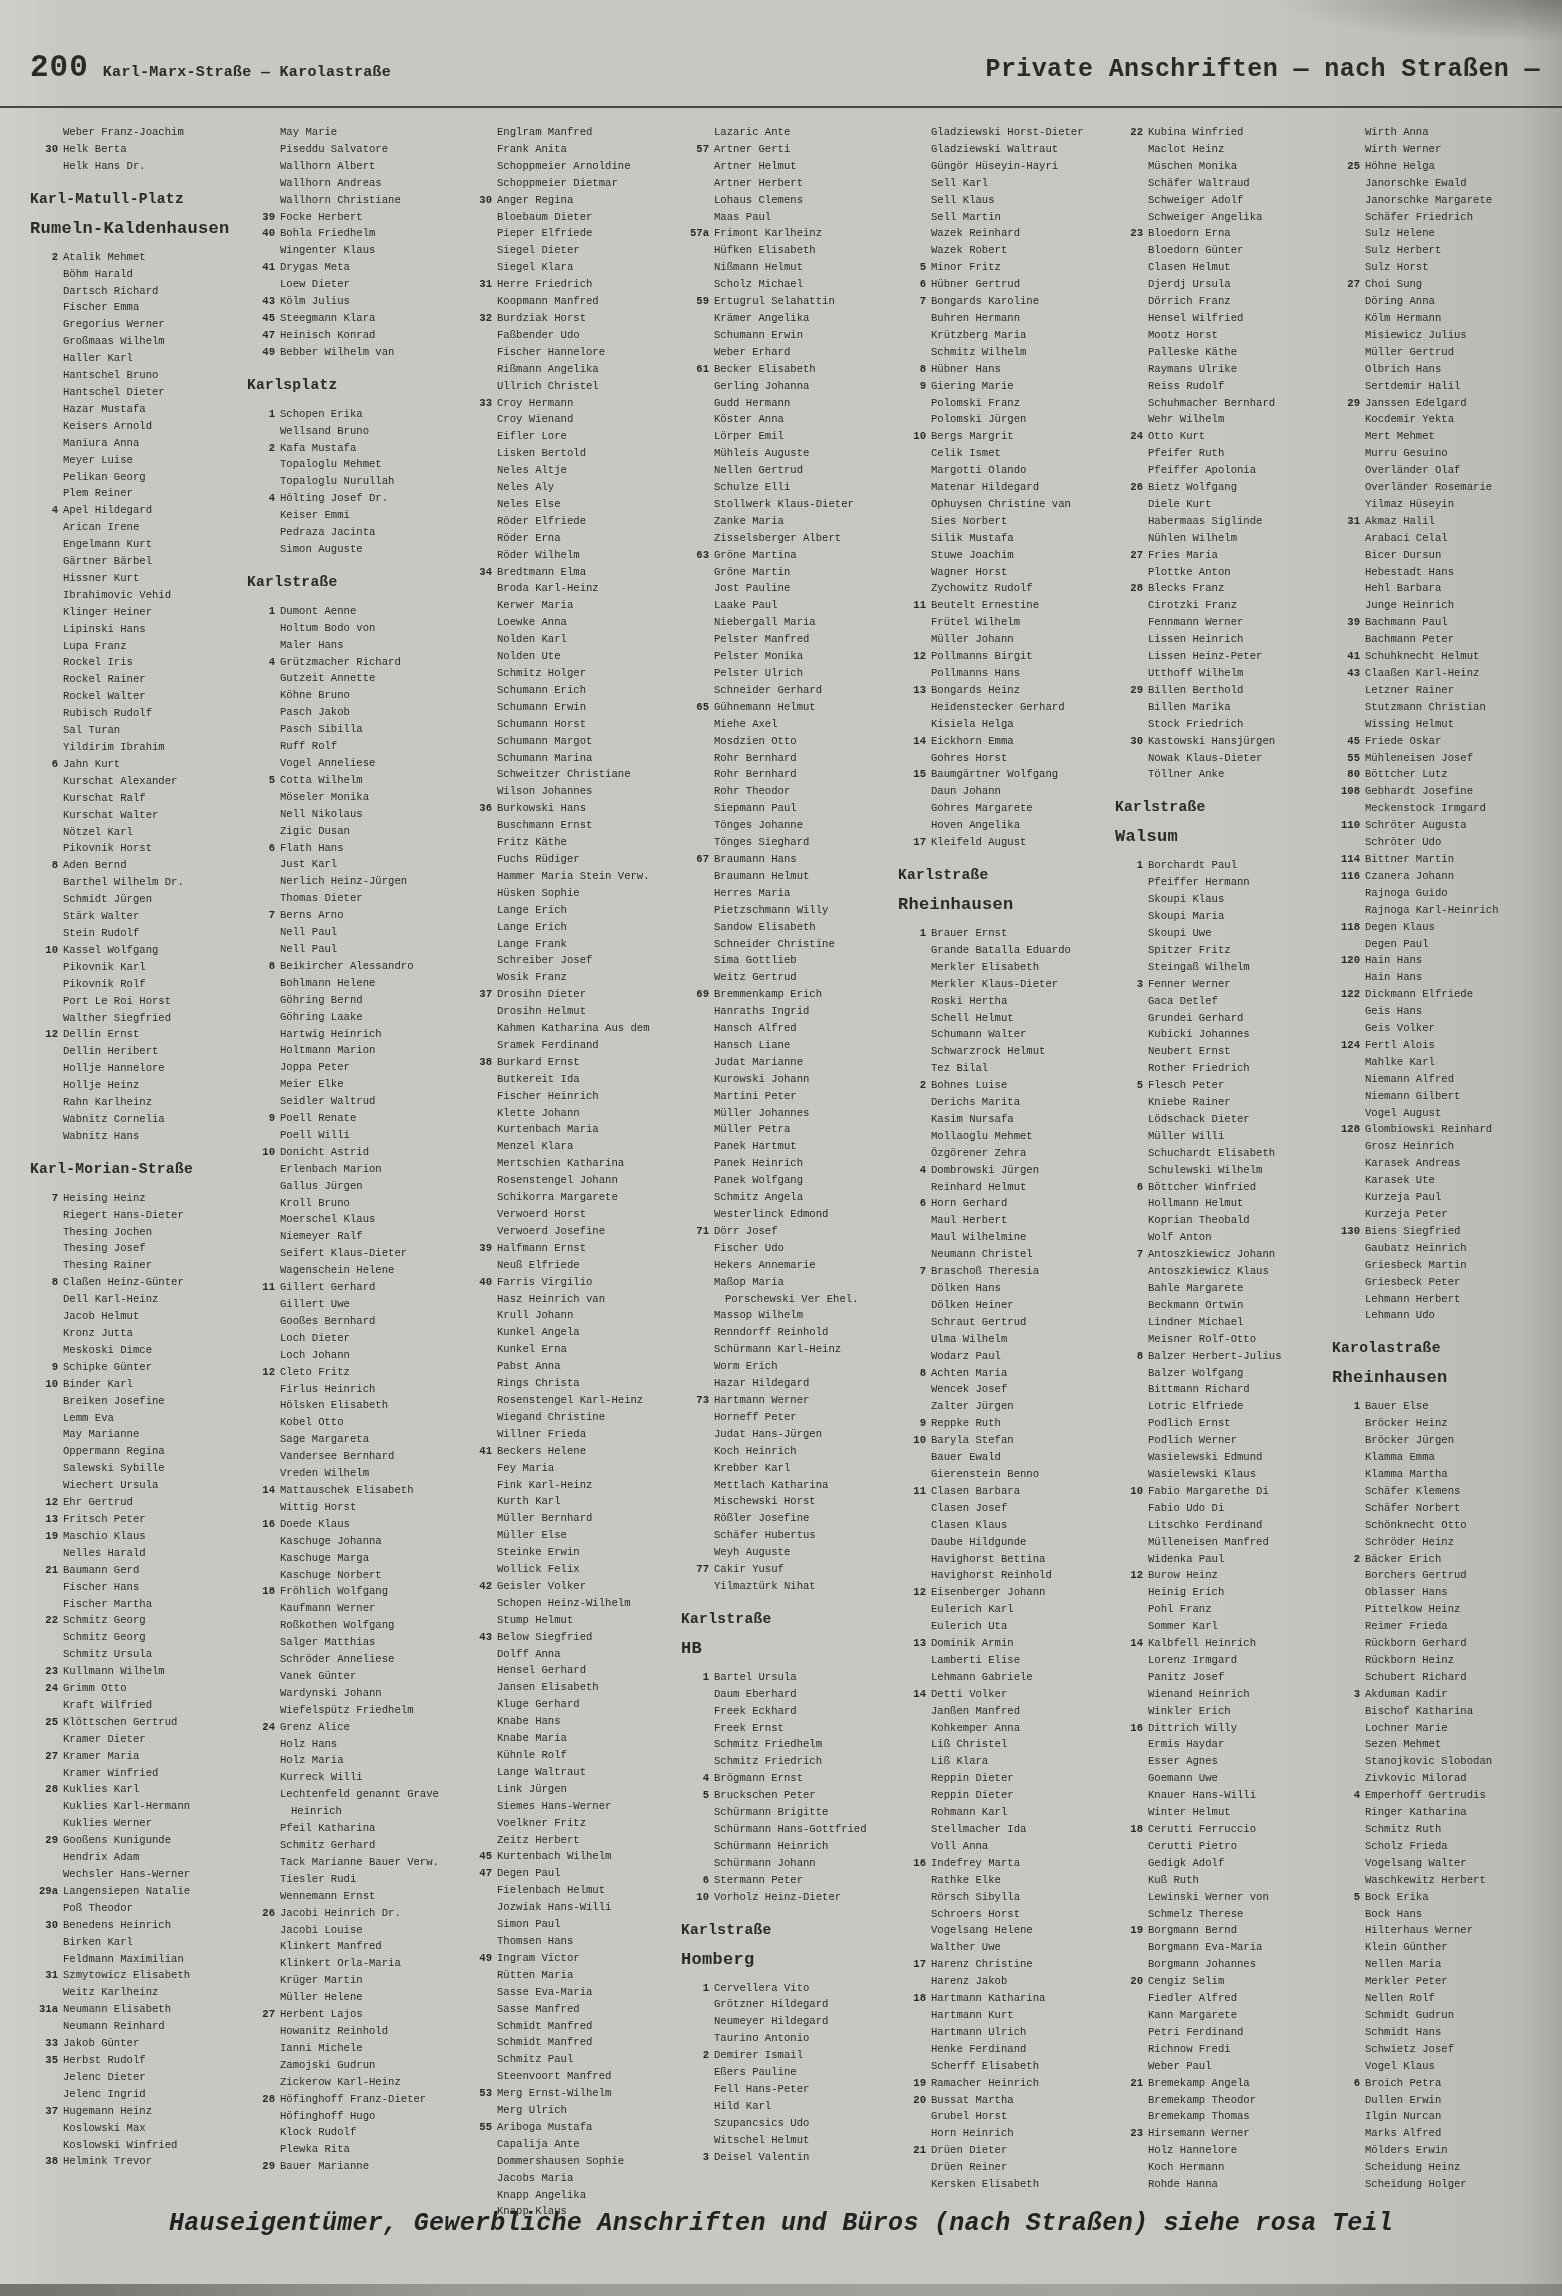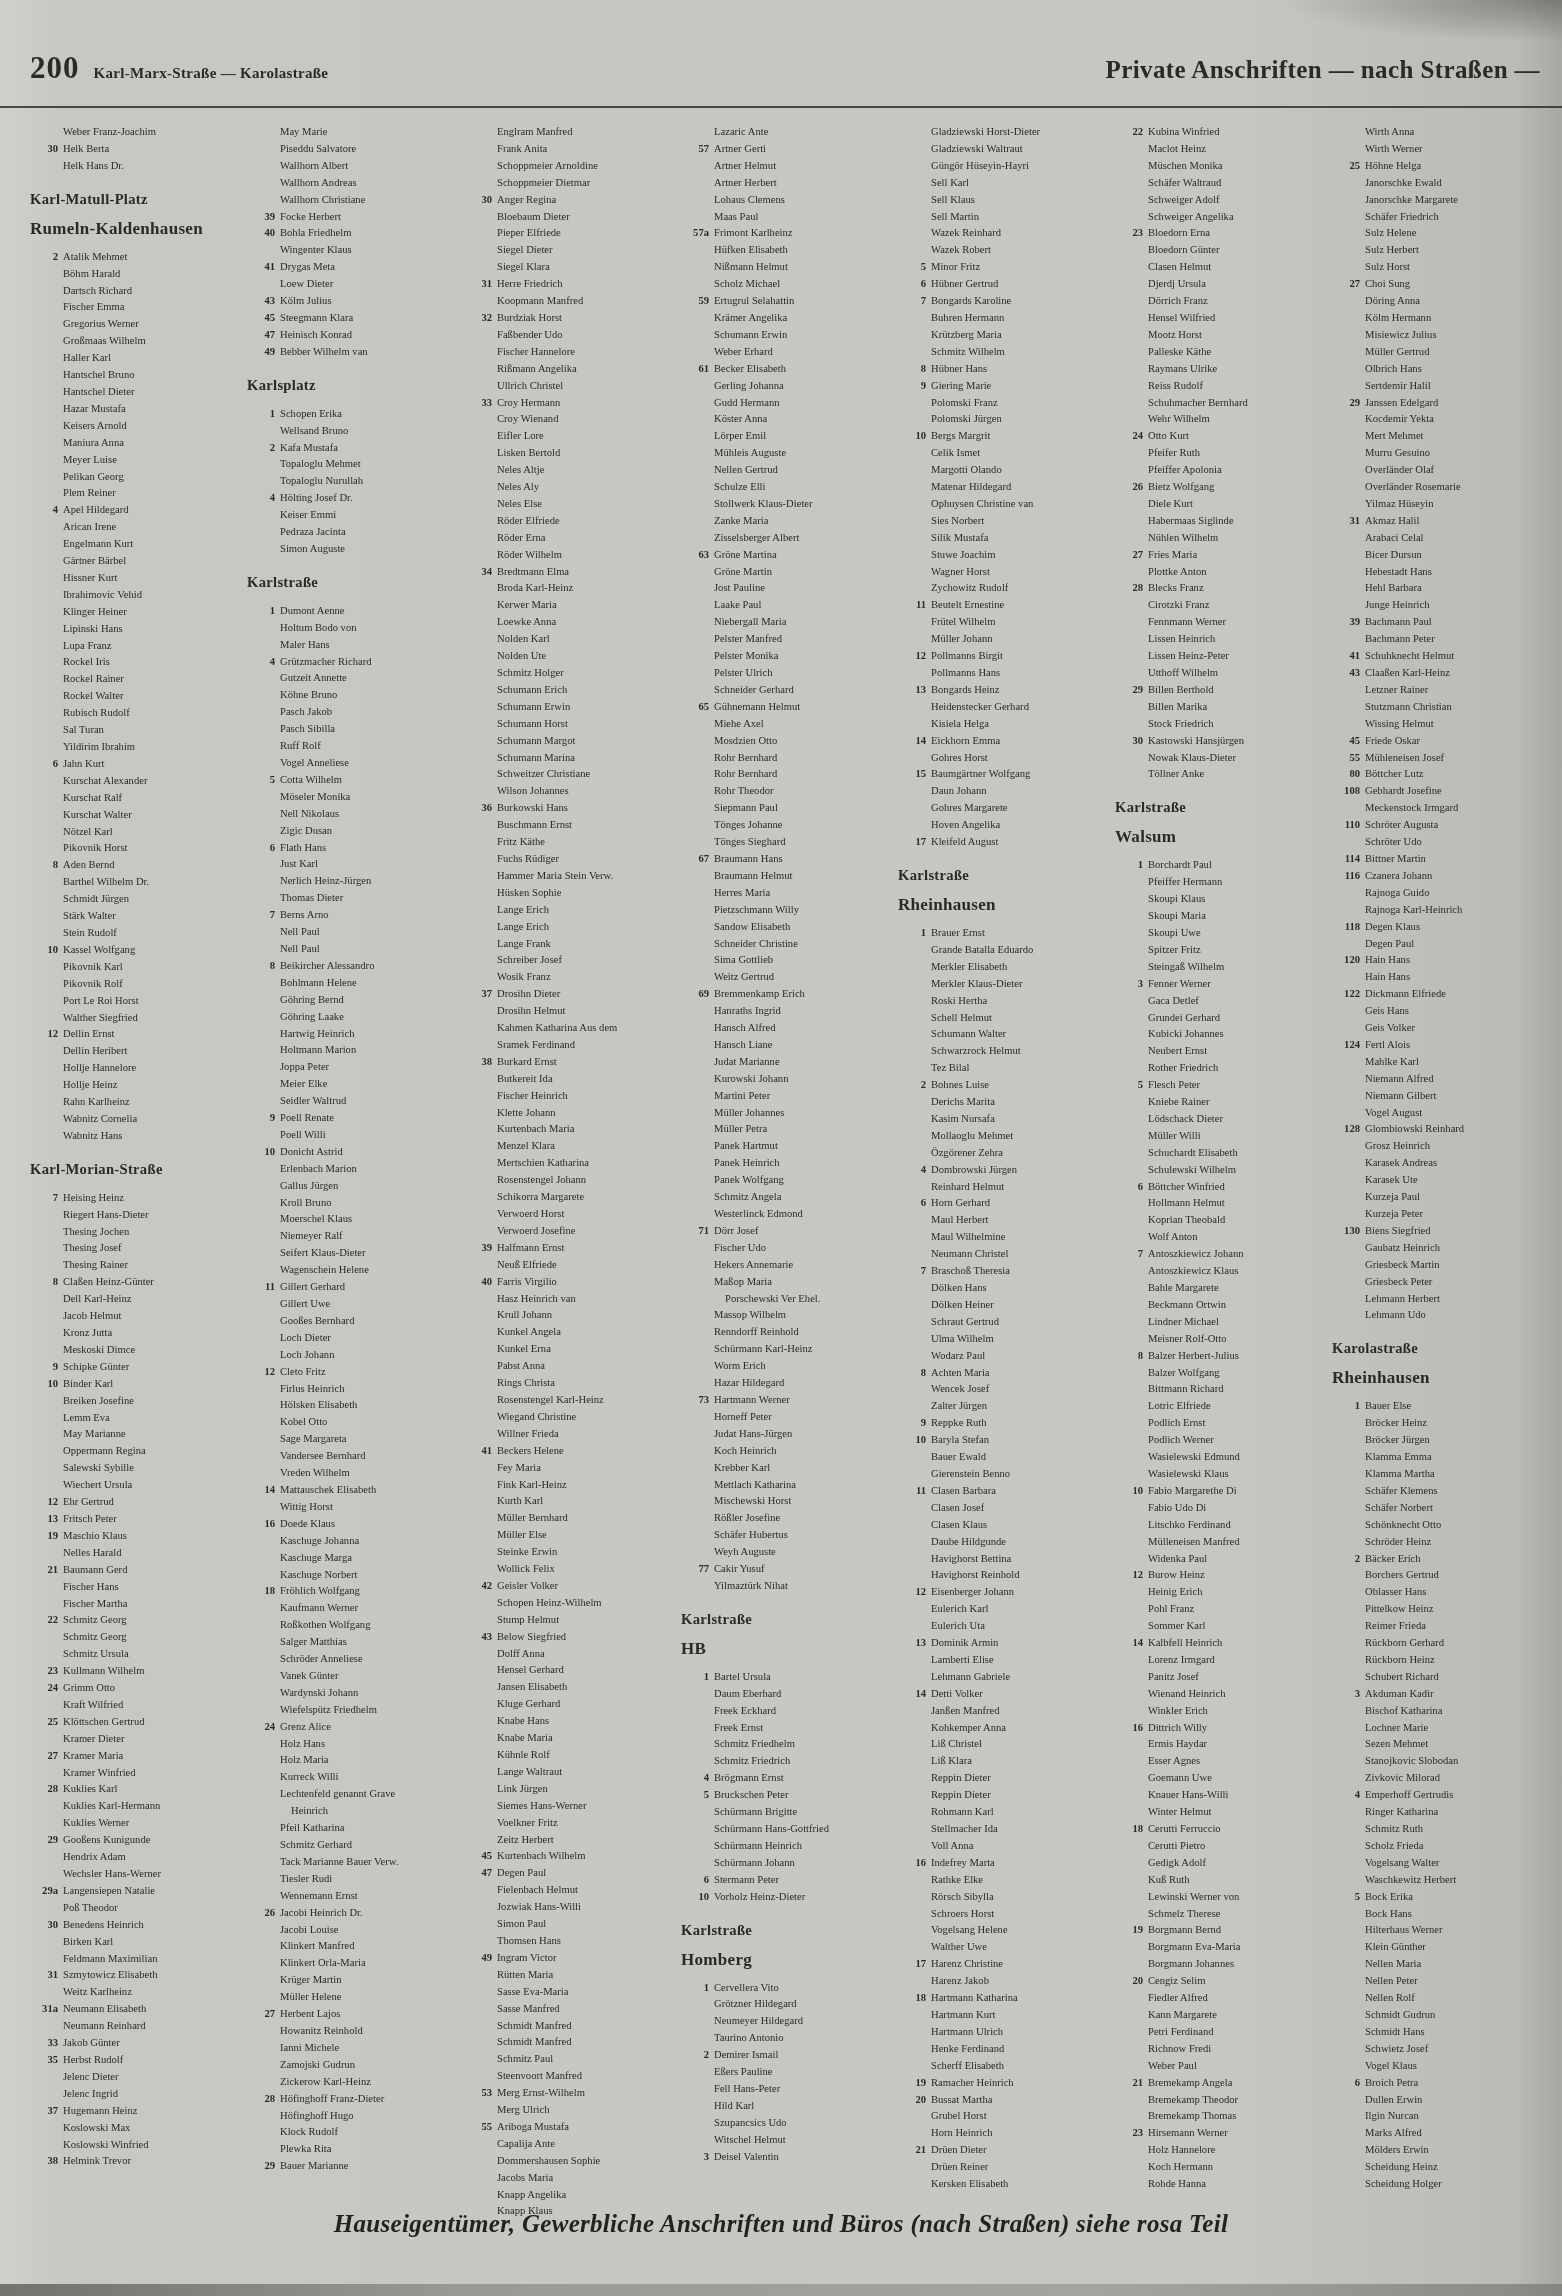--- a/index.html
+++ b/index.html
@@ -1,18 +1,18 @@
 <!DOCTYPE html>
 <html><head>
 <meta charset="utf-8">
 <style>
   html,body { margin:0; padding:0; }
   .page {
     position:relative; width:1562px; height:2296px; overflow:hidden;
-    font-family:Liberation Serif, serif; color:#2b2a25;
+    font-family:Liberation Mono, monospace; color:#2b2a25;
     background:
       radial-gradient(380px 60px at 99% 0%, rgba(45,44,40,.38), rgba(45,44,40,0) 70%),
       linear-gradient(90deg, #d2d0cb 0%, #c9c7c2 4%, #c8c6c1 78%, #bcbab5 97%, #a9a7a2 100%),
       #c8c6c1;
   }
   .edge-bottom {
     position:absolute; left:0; right:0; bottom:0; height:12px;
     background:linear-gradient(90deg, #56544f, #8c8a85 30%, #9a9893 70%, #7b7974 100%);
     opacity:.75;
   }
@@ -3295,21 +3295,21 @@
         <div class="row">
           <span class="num"></span>
           <span class="nm">Klein Günther</span>
         </div>
         <div class="row">
           <span class="num"></span>
           <span class="nm">Nellen Maria</span>
         </div>
         <div class="row">
           <span class="num"></span>
-          <span class="nm">Nellen Peter</span>
+          <span class="nm">Merkler Peter</span>
         </div>
         <div class="row">
           <span class="num"></span>
           <span class="nm">Nellen Rolf</span>
         </div>
         <div class="row">
           <span class="num"></span>
           <span class="nm">Schmidt Gudrun</span>
         </div>
         <div class="row">

